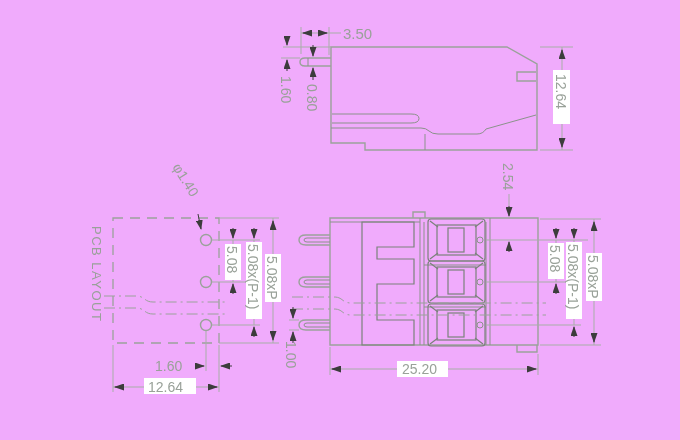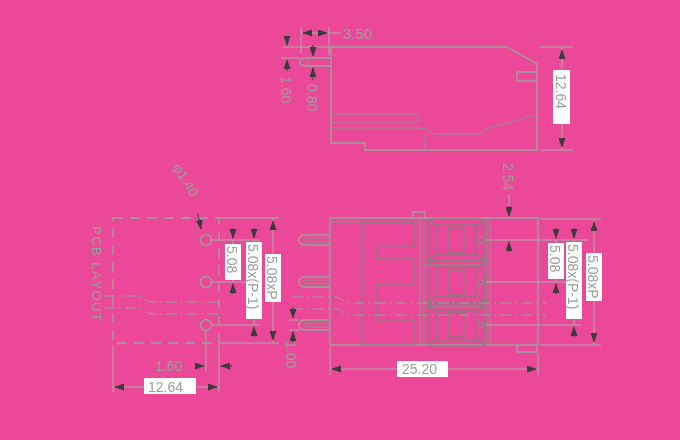--- a/index.html
+++ b/index.html
@@ -1,16 +1,16 @@
 <!DOCTYPE html>
 <html><head>
 <meta charset="utf-8">
 <style>
   html,body{margin:0;padding:0;background:#ffffff;}
-  #stage{position:relative;width:680px;height:440px;background:#ec4899;overflow:hidden;
+  #stage{position:relative;width:680px;height:440px;background:#f0abfc;overflow:hidden;
          font-family:"Liberation Sans", sans-serif;}
   svg{position:absolute;left:0;top:0;}
   .outline{stroke:#9aa29a;stroke-width:1.4;fill:none;}
   .detail{stroke:#7b827b;stroke-width:1.2;fill:none;}
   .detail2{stroke:#8b928b;stroke-width:1;fill:none;}
   .dim{stroke:#a7aea7;stroke-width:1;fill:none;}
   .dashed{stroke:#9aa29a;stroke-width:1.3;fill:none;stroke-dasharray:10 7;}
   .brk{stroke:#9aa29a;stroke-width:1;fill:none;stroke-dasharray:11 4 2 4;}
   .arr{stroke:#3c3c3c;stroke-width:1;fill:none;}
   .gap{fill:#ffffff;stroke:none;}

